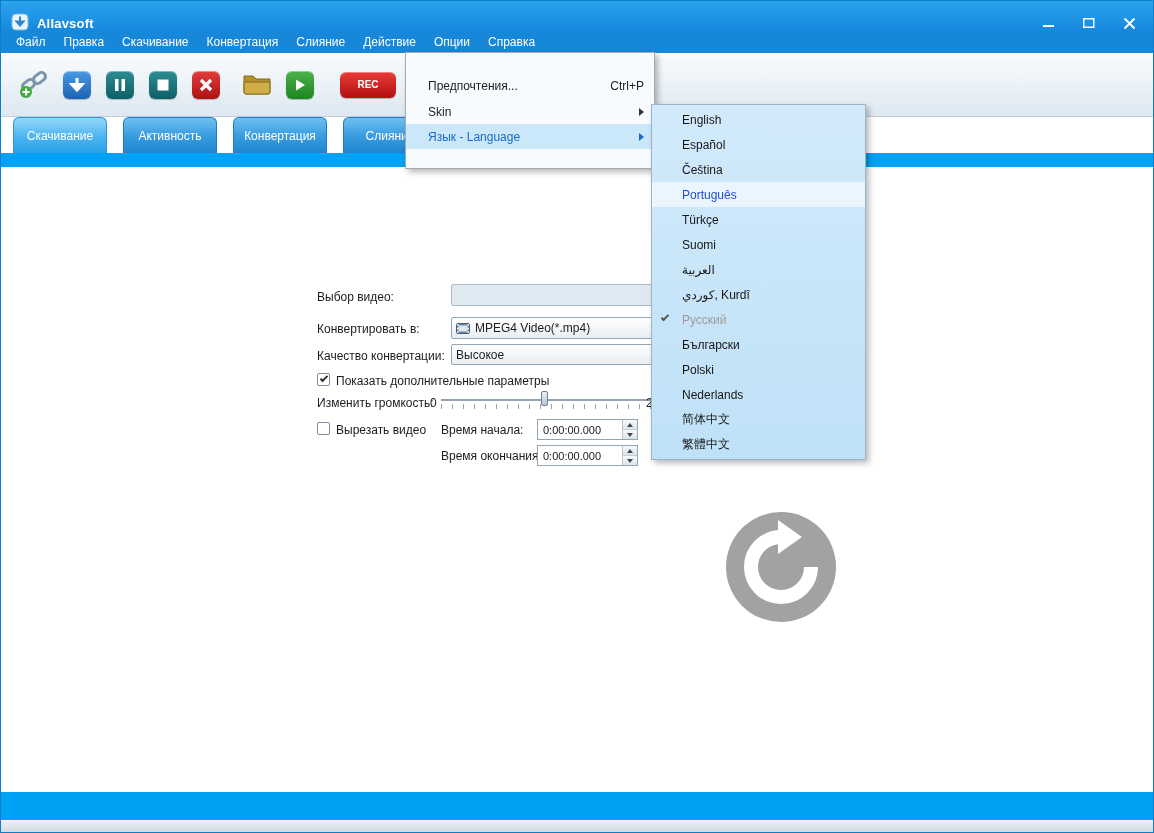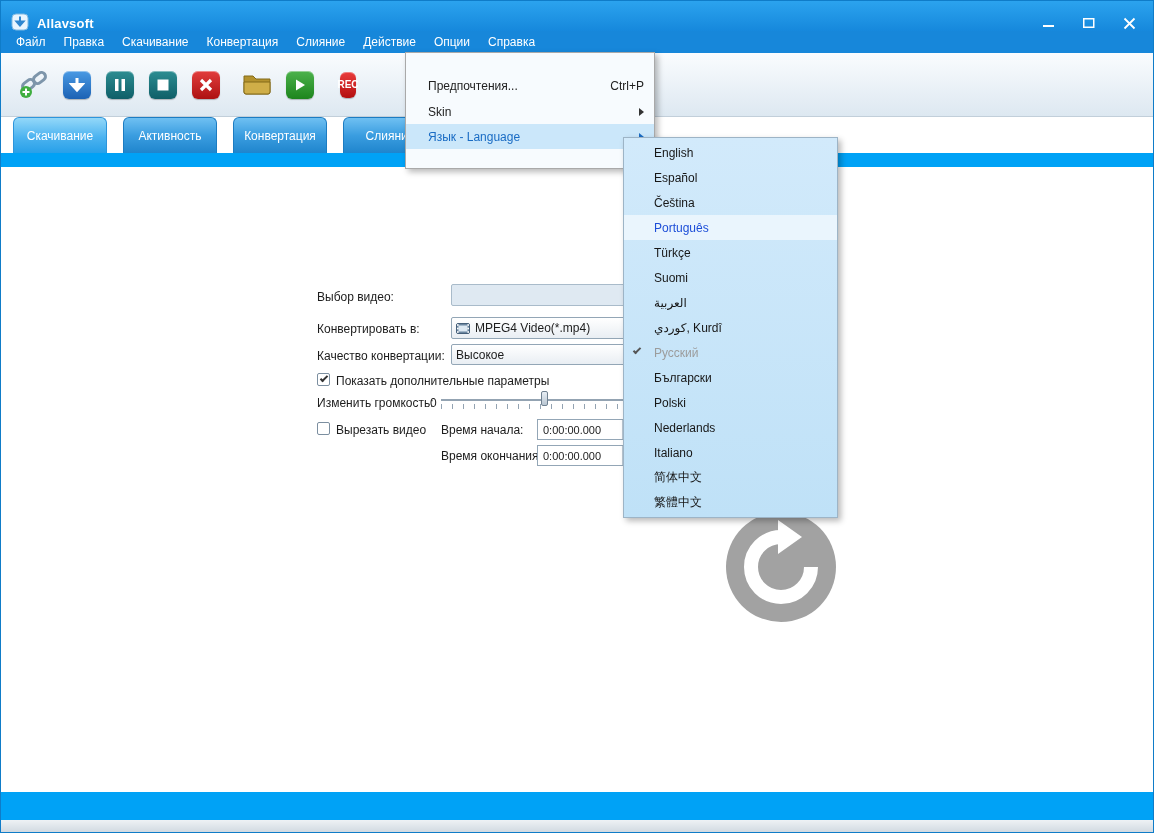--- a/index.html
+++ b/index.html
@@ -36,21 +36,21 @@
     display: flex; align-items: center; justify-content: center;
     box-shadow: inset 0 1px 0 rgba(255,255,255,.4), 0 1px 1px rgba(0,0,0,.25);
   }
   .sq-download { background: linear-gradient(180deg,#4a9ae4,#1c62b4); }
   .sq-teal     { background: linear-gradient(180deg,#2c8d92,#0f5f68); }
   .sq-red      { background: linear-gradient(180deg,#e23d3d,#ad1212); }
   .sq-green    { background: linear-gradient(180deg,#4cb24c,#1d851d); }
   .tool-gap { margin-left: 8px; }
   .rec-btn {
     margin-left: 14px;
-    width: 16px; height: 26px; border-radius: 6px;
+    width: 56px; height: 26px; border-radius: 6px;
     background: linear-gradient(180deg,#ea3b3b,#b30f0f);
     color: #fff; font-size: 10px; font-weight: bold;
     display: flex; align-items: center; justify-content: center;
     box-shadow: inset 0 1px 0 rgba(255,255,255,.35), 0 1px 1px rgba(0,0,0,.25);
   }
 
   
   .tabstrip { height: 36px; background: #fff; display: flex; gap: 16px; padding-left: 12px; align-items: flex-end; }
   .tab {
     width: 94px; height: 36px; border-radius: 6px 6px 0 0;
@@ -117,24 +117,24 @@
     height: 25px; display: flex; align-items: center; padding: 0 10px 0 22px;
     font-size: 12px; color: #222;
   }
   .om-item.hl { background: #cbe7fa; color: #1a6cc4; }
   .om-shortcut { margin-left: auto; font-size: 12px; color: #222; }
   .arrow-right { margin-left: auto; width:0; height:0; border-top:4px solid transparent; border-bottom:4px solid transparent; border-left:5px solid #333; }
   .om-item.hl .arrow-right { border-left-color: #1a6cc4; }
 
   
   .lang-menu {
-    position: absolute; left: 622px; top: 103px; width: 215px;
+    position: absolute; left: 650px; top: 103px; width: 215px;
     background: linear-gradient(180deg,#d2eafb,#bfe1f7);
     border: 1px solid #9db4c6; box-shadow: 3px 3px 6px rgba(0,0,0,.28);
-    z-index: 60; padding: 2px 0; margin-top: 33px;
+    z-index: 60; padding: 2px 0;
   }
   .lm-item { position: relative; height: 25px; display: flex; align-items: center; padding-left: 30px; font-size: 12px; color: #171717; }
   .lm-item.hl { background: #eaf5fd; color: #1d4ed8; }
   .lm-item.disabled { color: #9c9c9c; }
   .lm-check { position: absolute; left: 9px; top: 8px; width: 8px; height: 4px;
     border-left: 2px solid #555; border-bottom: 2px solid #555; transform: rotate(-45deg); }
 </style>
 </head>
 <body>
 
@@ -391,23 +391,20 @@
     <div class="lm-item">
         <span>Български</span>
       </div>
     <div class="lm-item">
         <span>Polski</span>
       </div>
     <div class="lm-item">
         <span>Nederlands</span>
       </div>
     <div class="lm-item">
-        <span>Italiano</span>
-      </div>
-    <div class="lm-item">
         <span>简体中文</span>
       </div>
     <div class="lm-item">
         <span>繁體中文</span>
       </div>
   </div>
 
 </div>
 
 </body></html>

